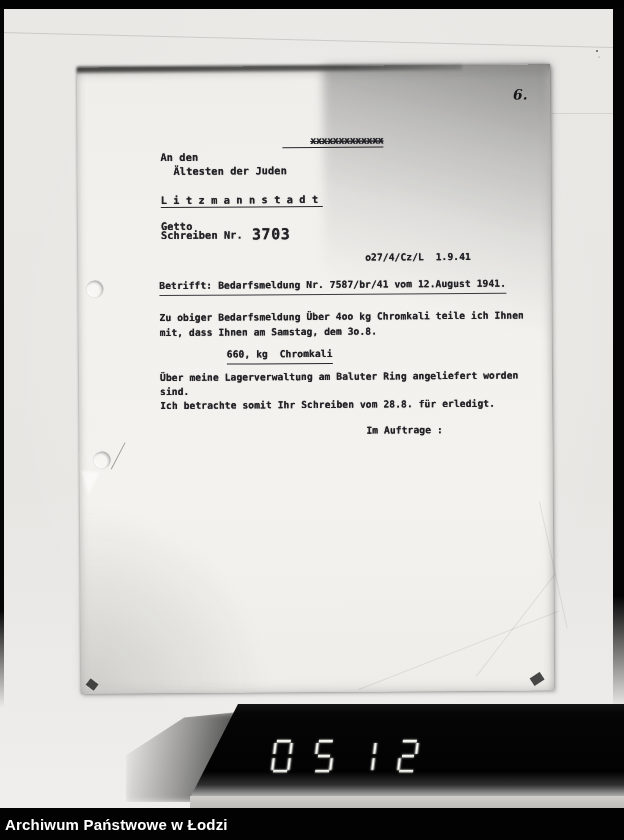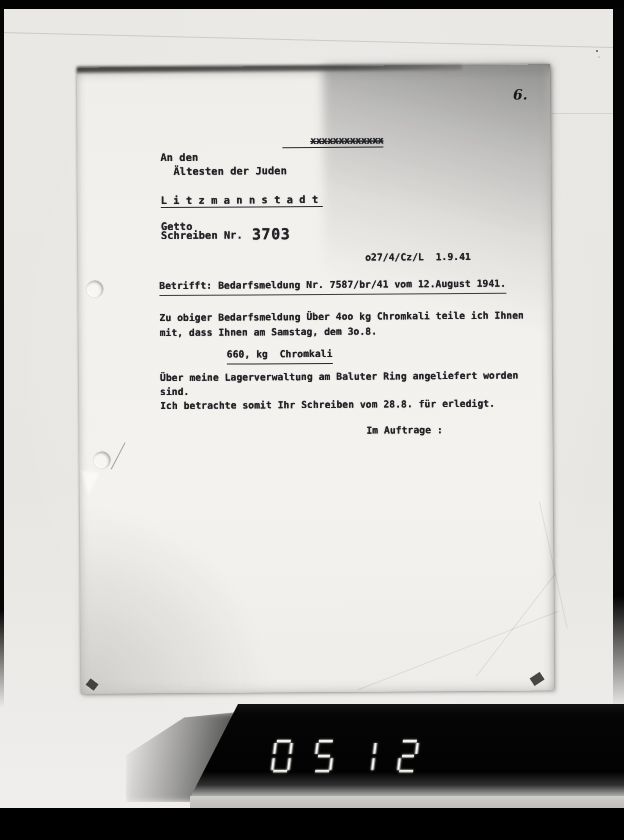--- a/index.html
+++ b/index.html
@@ -187,14 +187,17 @@
         <svg width="20" height="34">
           <line x1="3" y1="2" x2="17" y2="2" stroke="#f5f5f0" stroke-width="2.7"></line>
           <line x1="18" y1="4" x2="18" y2="15" stroke="#f5f5f0" stroke-width="2.7"></line>
           <line x1="4" y1="17" x2="16" y2="17" stroke="#f5f5f0" stroke-width="2.7"></line>
           <line x1="2" y1="19" x2="2" y2="31" stroke="#f5f5f0" stroke-width="2.7"></line>
           <line x1="3" y1="32" x2="17" y2="32" stroke="#f5f5f0" stroke-width="2.7"></line>
         </svg>
       </div>
     </div>
 
+  <div class="caption-bar">
+    <div class="caption-text">Archiwum Państwowe w Łodzi</div>
+  </div>
 
 </div>
 
 </body></html>

